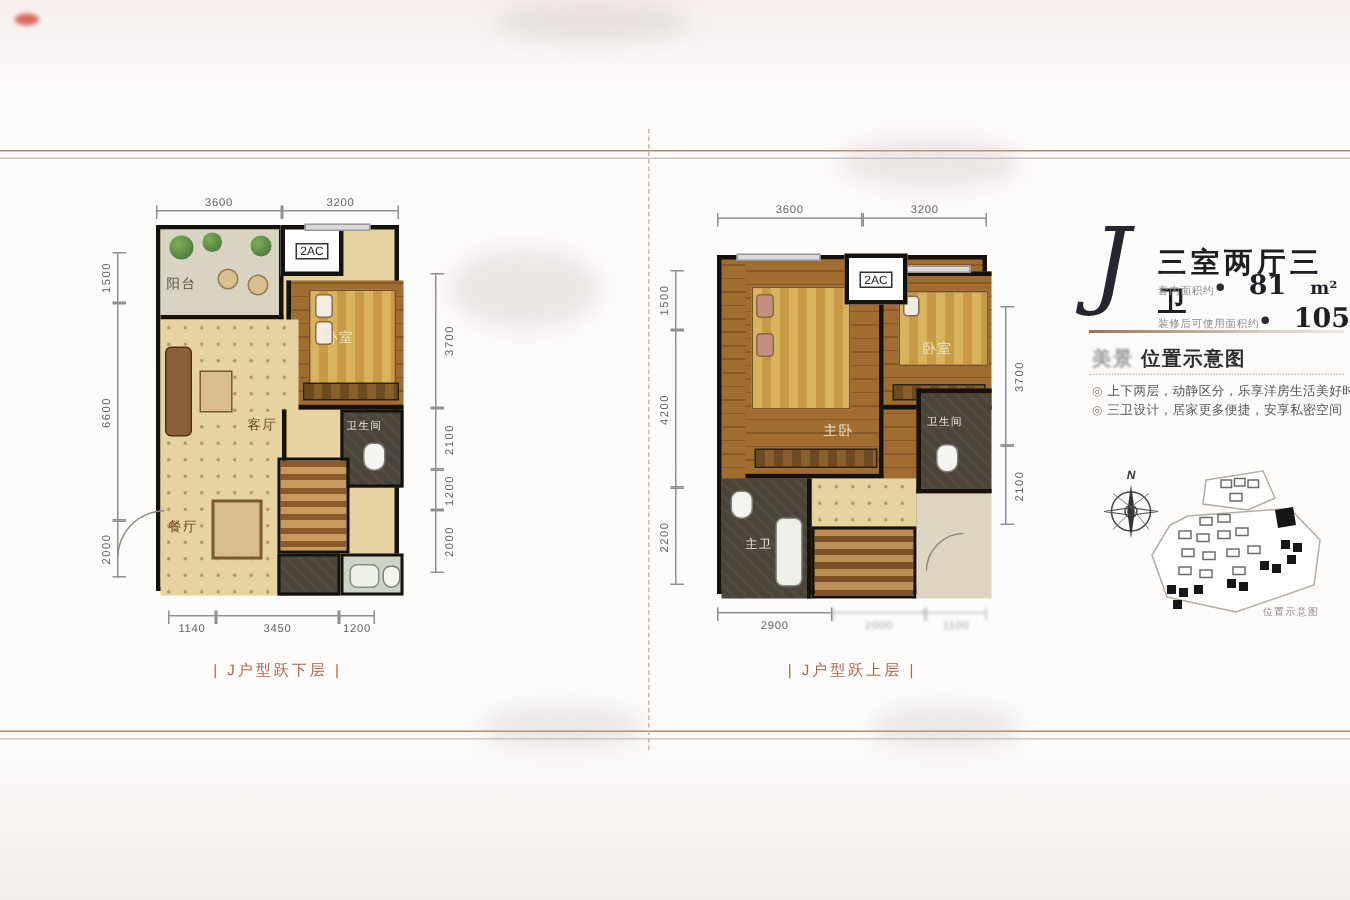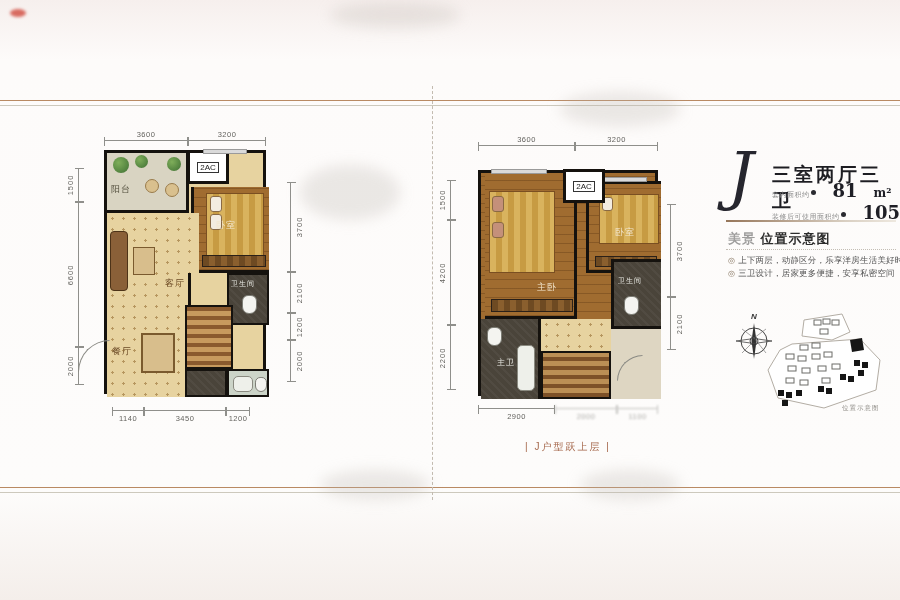--- a/index.html
+++ b/index.html
@@ -185,20 +185,21 @@
 
       <div class="room lightbath" style="left:120px;top:216px;width:42px;height:28px;border:2px solid #15120e">
         <div class="tub" style="left:4px;top:5px;width:18px;height:14px"></div>
         <div class="toilet" style="left:26px;top:6px;width:10px;height:13px"></div>
       </div>
       <div class="wallseg" style="left:81px;top:120px;width:3px;height:34px"></div>
     </div>
 
     <div class="door-arc" style="left:20px;top:212px;width:30px;height:30px"></div>
 
+    <div class="plan-caption" style="left:46px;top:312px;width:162px">| J户型跃下层 |</div>
   </div>
 
   <div class="plan" style="left:436px;top:128px;width:255px;height:335px">
 
     <div class="dim dim-h" style="left:42px;top:17px;width:97px">
         <span class="dim-label">3600</span>
       </div>
     <div class="dim dim-h" style="left:139px;top:17px;width:83px">
         <span class="dim-label">3200</span>
       </div>
@@ -225,21 +226,21 @@
       </div>
     <div class="dim dim-h lbl-below smudged" style="left:119px;top:280px;width:62px">
         <span class="dim-label">2000</span>
       </div>
     <div class="dim dim-h lbl-below smudged" style="left:181px;top:280px;width:41px">
         <span class="dim-label">1100</span>
       </div>
 
     <div class="pb wood" style="left:42px;top:42px;width:180px;height:226px">
 
-      <div class="room wood" style="left:4px;top:0;width:92px;height:146px;border-right:3px solid #15120e;border-bottom:3px solid #15120e">
+      <div class="room wood" style="left:16px;top:0;width:92px;height:146px;border-right:3px solid #15120e;border-bottom:3px solid #15120e">
         <div class="bed" style="left:4px;top:18px;width:64px;height:80px">
           <div class="pillow" style="left:2px;top:4px;background:#c4907a"></div>
           <div class="pillow" style="left:2px;top:30px;background:#c4907a"></div>
         </div>
         <div class="wardrobe" style="left:6px;bottom:4px;width:80px;height:11px"></div>
         <span class="room-label light" style="left:52px;top:108px">主卧</span>
       </div>
       <div class="window" style="left:10px;top:-4px;width:56px;height:5px"></div>
 
       <div class="room wood" style="left:105px;top:8px;width:75px;height:92px;border-left:3px solid #15120e;border-bottom:3px solid #15120e;border-top:3px solid #15120e">

